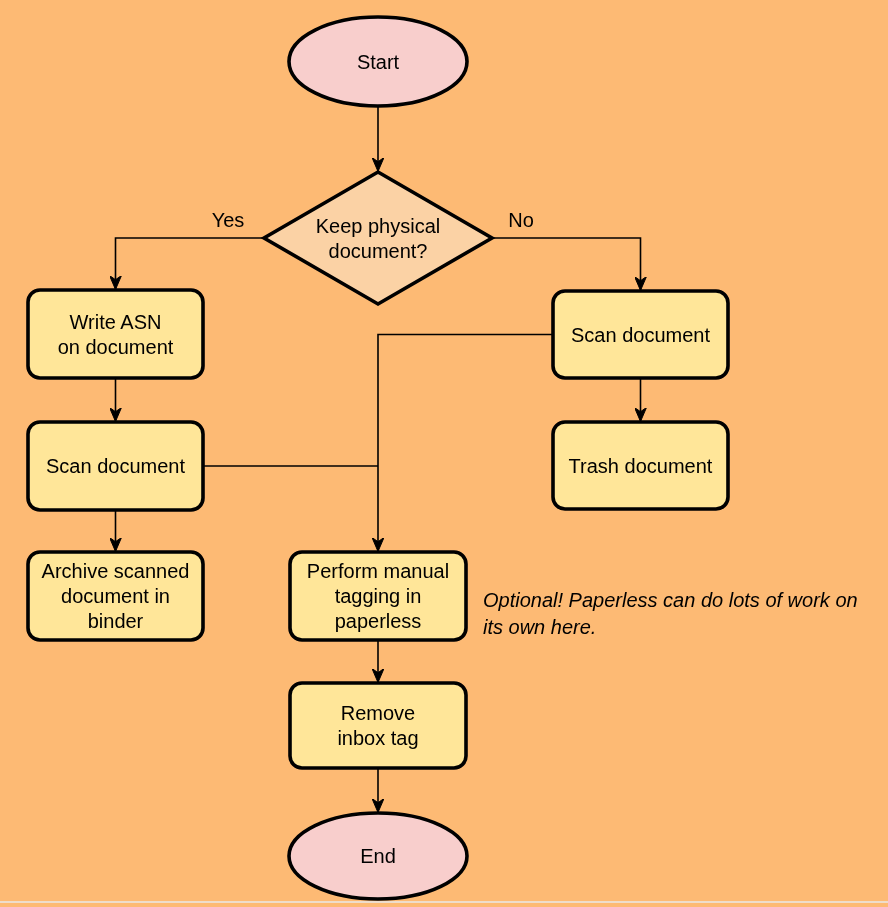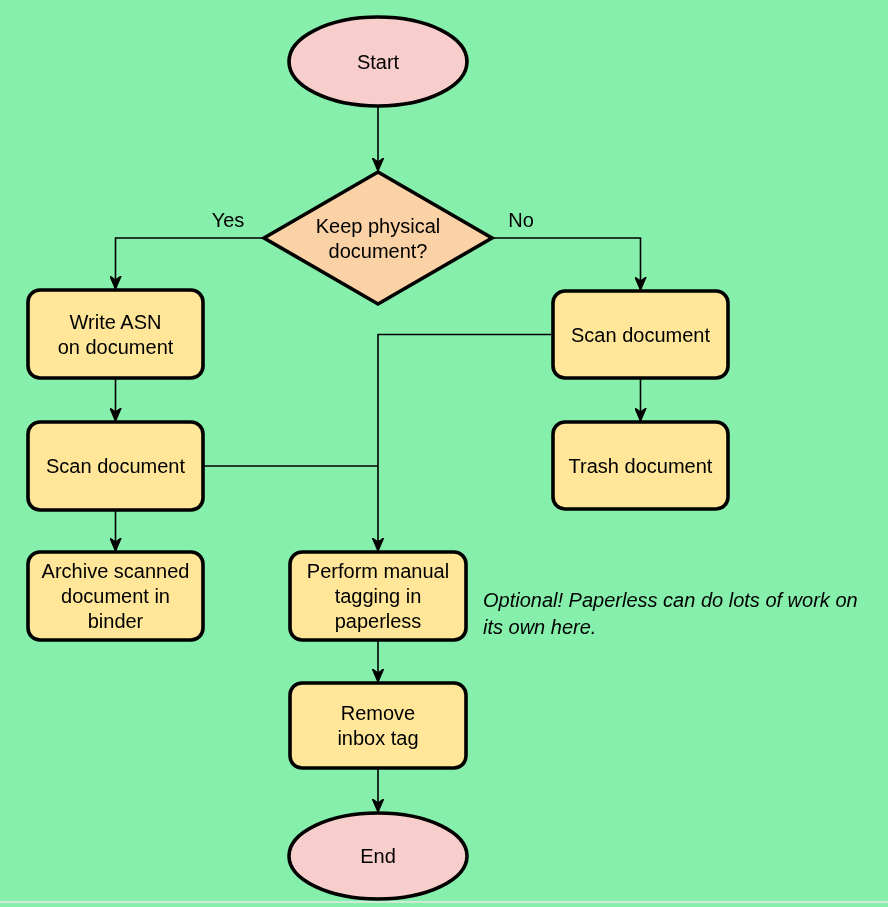--- a/index.html
+++ b/index.html
@@ -4,21 +4,21 @@
 <style>
   html, body {
     margin: 0;
     padding: 0;
     background: #ffffff;
   }
   .page {
     position: relative;
     width: 888px;
     height: 907px;
-    background: #86efac;
+    background: #fdba74;
     overflow: hidden;
   }
   svg {
     display: block;
   }
   svg text {
     font-family: "Liberation Sans", sans-serif;
     fill: #000000;
   }
   .node-label { font-size: 20px; }

